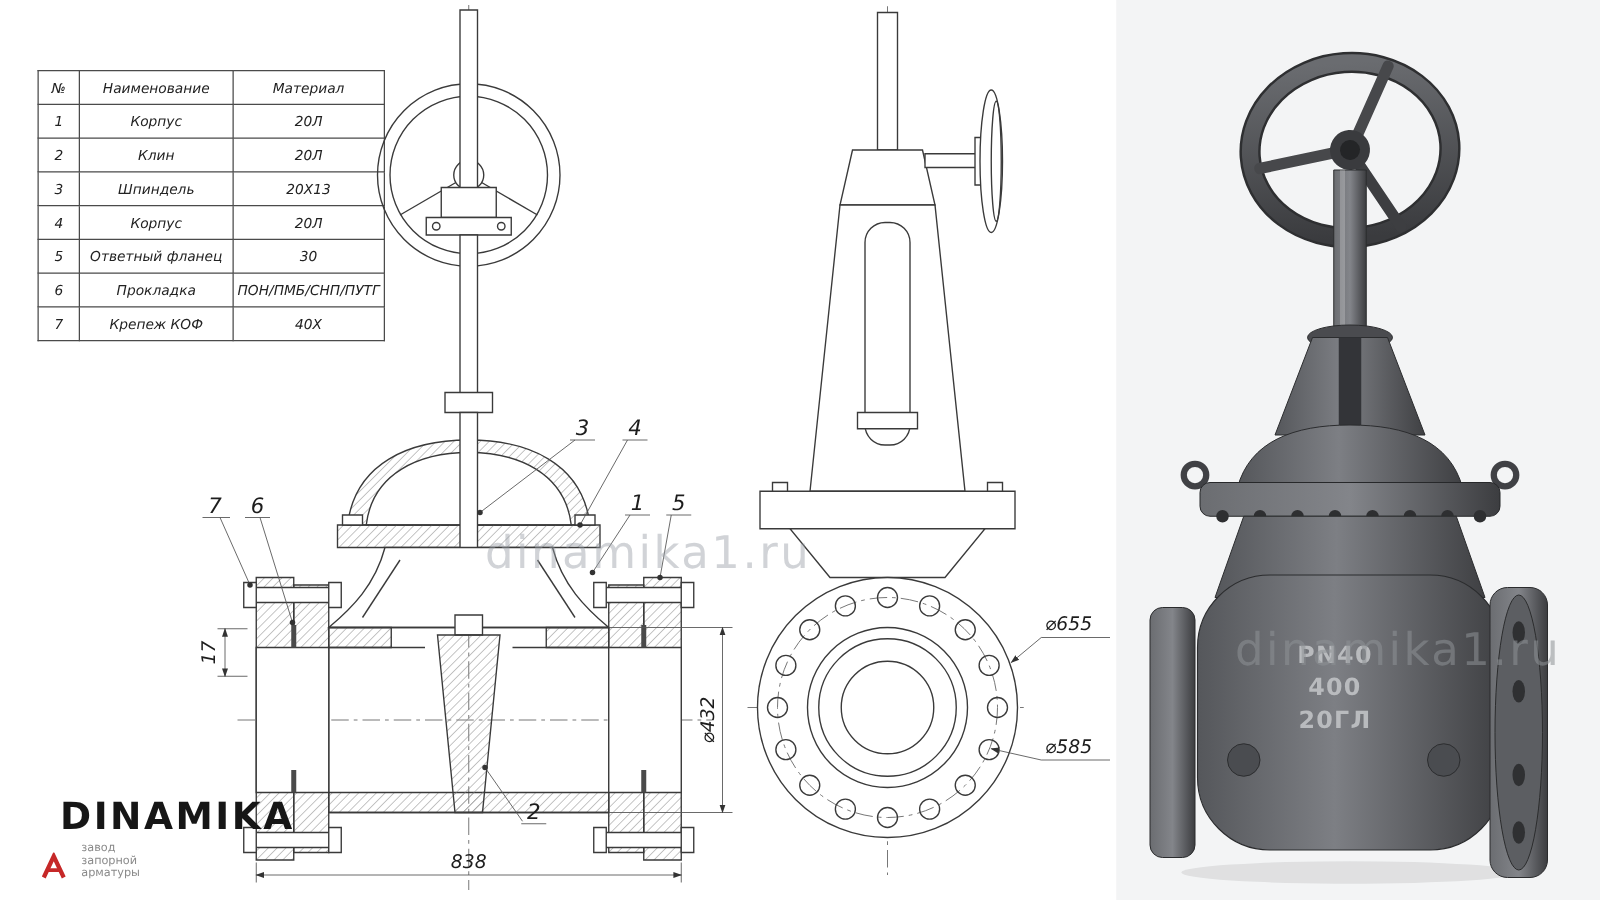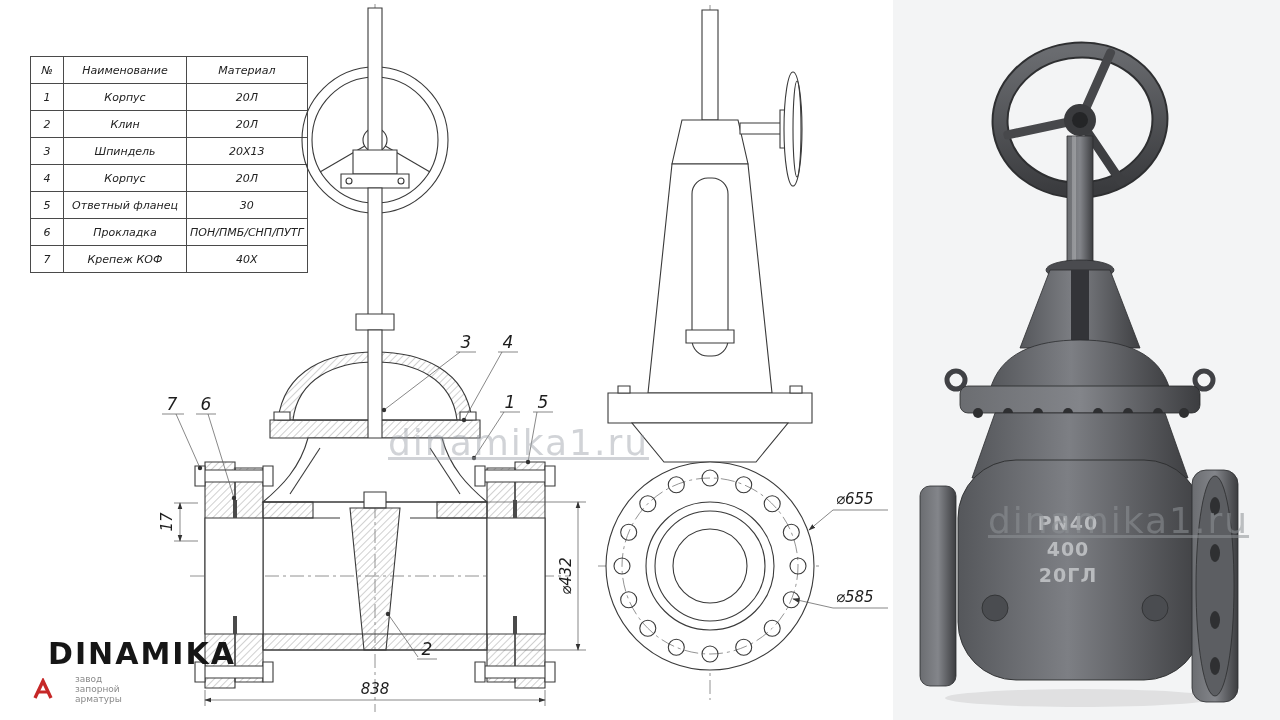--- a/index.html
+++ b/index.html
@@ -21,27 +21,27 @@
   .ol{fill:#ffffff;stroke:#3a3a3a;stroke-width:1.1;}
   .oln{fill:none;stroke:#3a3a3a;stroke-width:1.1;}
   .thin{fill:none;stroke:#555;stroke-width:0.7;}
   .cl{fill:none;stroke:#777;stroke-width:0.8;stroke-dasharray:14 4 3 4;}
   .ht{fill:url(#h);stroke:#3a3a3a;stroke-width:1.1;}
   .dimtxt{font:italic 15px "DejaVu Sans",sans-serif;fill:#1d1d1d;}
   .callout{font:italic 17px "DejaVu Sans",sans-serif;fill:#1d1d1d;}
   .dark{fill:#4a4a4a;}
   
   .watermark{position:absolute;font:400 36px "DejaVu Sans",sans-serif;color:#9aa0a8;
-        opacity:.45;letter-spacing:2px;pointer-events:none;z-index:5;text-decoration:underline;}
+        opacity:.45;letter-spacing:2px;pointer-events:none;z-index:5;}
   .wm-center{left:388px;top:422px;}
   .wm-photo{left:988px;top:500px;opacity:.55;color:#8e9296;}
   
   .logo{position:absolute;left:28px;top:636px;z-index:4;}
   .logo-brand{font:800 30px "DejaVu Sans",sans-serif;color:#161616;letter-spacing:2px;margin-left:20px;}
-  .logo-sub{display:flex;align-items:center;gap:21px;margin-top:3px;margin-left:4px;}
+  .logo-sub{display:flex;align-items:flex-end;gap:11px;margin-top:3px;margin-left:4px;}
   .logo-lines{font:400 9px "DejaVu Sans",sans-serif;color:#8a8a8a;line-height:10px;}
   .photo-mark{font:700 19px "DejaVu Sans",sans-serif;fill:#b9bbbe;letter-spacing:1px;}
 </style>
 </head>
 <body>
 
 <div class="page">
 
   <table class="parts-table">
     <tbody>

